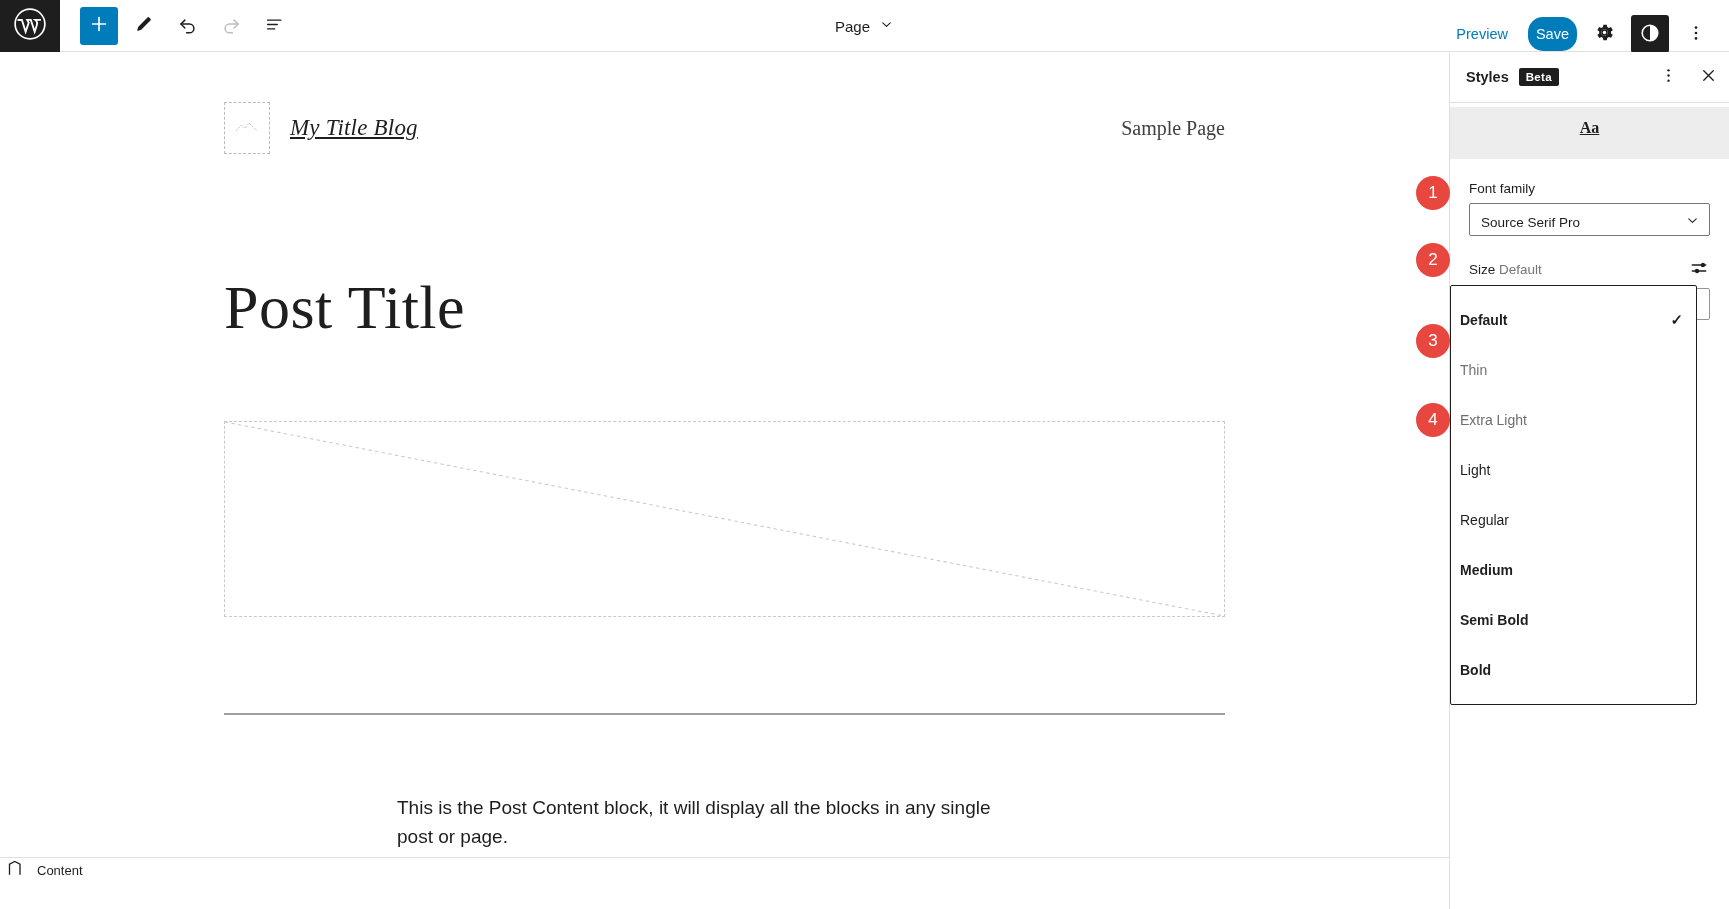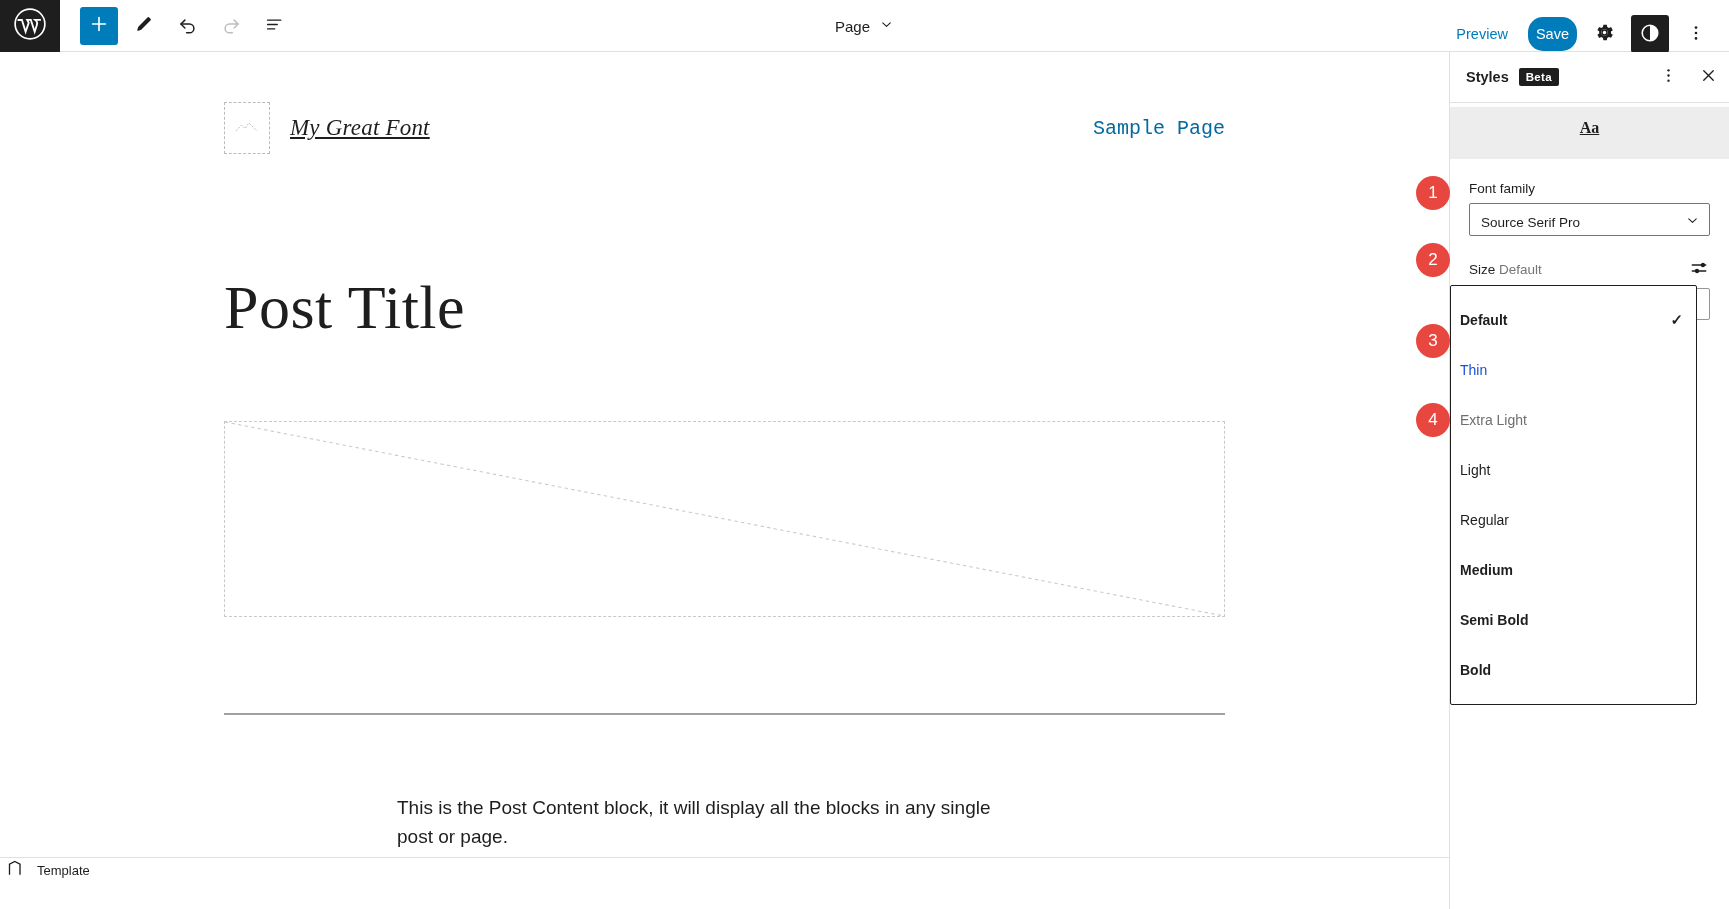--- a/index.html
+++ b/index.html
@@ -72,21 +72,21 @@
   }
   .site-brand { display: flex; align-items: center; gap: 20px; }
   .logo-ph {
     width: 46px; height: 52px; border: 1px dashed #bbb;
     display: flex; align-items: center; justify-content: center;
   }
   .site-title {
     font-family: "Liberation Serif", serif; font-size: 23px; font-style: italic;
     text-decoration: underline; color: #1e1e1e; letter-spacing: .2px;
   }
-  .nav-item { font-family: Liberation Mono, monospace; font-size: 20px; color: #0369a1; }
+  .nav-item { font-family: Liberation Serif, serif; font-size: 20px; color: #404040; }
 
   .post-title {
     font-family: "Liberation Serif", serif; font-size: 62px; font-weight: 300;
     color: #1e1e1e; margin: 118px 0 0 224px; letter-spacing: .5px;
   }
   .feat-img {
     margin: 78px 224px 0 224px; height: 196px; border: 1px dashed #c9c9c9;
     position: relative; overflow: hidden;
   }
   .feat-img svg { position: absolute; inset: 0; width: 100%; height: 100%; }
@@ -287,21 +287,21 @@
 
       <div class="site-header">
         <div class="site-brand">
           <div class="logo-ph">
             <span>
               <svg width="26" height="18" viewBox="0 0 26 18" fill="none" stroke="#c0c0c0" stroke-width="1" stroke-dasharray="2 1.4">
                 <path d="M2 14l5.5-6 3.5 3.5L15 6l8 8"></path>
               </svg>
             </span>
           </div>
-          <span class="site-title">My Great Font</span>
+          <span class="site-title">My Title Blog</span>
         </div>
         <span class="nav-item">Sample Page</span>
       </div>
 
       <h1 class="post-title">Post Title</h1>
 
       <div class="feat-img">
         <span>
           <svg viewBox="0 0 900 180" preserveAspectRatio="none">
             <line x1="0" y1="0" x2="900" y2="180" stroke="#c9c9c9" stroke-width="1" stroke-dasharray="3 3"></line>
@@ -313,21 +313,21 @@
 
       <p class="post-content">This is the Post Content block, it will display all the blocks in any single post or page.</p>
     </div>
 
     <div class="statusbar">
       <span>
         <svg width="21" height="21" viewBox="0 0 24 24" fill="none" stroke="#1e1e1e" stroke-width="1.5">
           <path d="M4 19V7l6-3 6 3v12"></path>
         </svg>
       </span>
-      <span class="label">Template</span>
+      <span class="label">Content</span>
     </div>
   </div>
 
   <div class="sidebar">
     <div class="sb-header">
       <span class="sb-title">Styles</span>
       <span class="beta-badge">Beta</span>
       <span class="sb-header-spacer"></span>
       <button class="sb-ic">
         <span>
@@ -401,21 +401,21 @@
             <path d="M6 9.5l6 5.5 6-5.5"></path>
           </svg>
         </span>
       </div>
 
       <div class="dropdown">
         <div class="dd-item" style="font-weight:600">
           <span class="txt">Default</span>
           <span class="chk">✓</span>
         </div>
-        <div class="dd-item" style="font-weight:200;color:#1d4ed8">
+        <div class="dd-item" style="font-weight:200;color:#737373">
           <span class="txt">Thin</span>
         </div>
         <div class="dd-item" style="font-weight:300;color:#6e6e6e">
           <span class="txt">Extra Light</span>
         </div>
         <div class="dd-item" style="font-weight:400">
           <span class="txt">Light</span>
         </div>
         <div class="dd-item" style="font-weight:500">
           <span class="txt">Regular</span>

